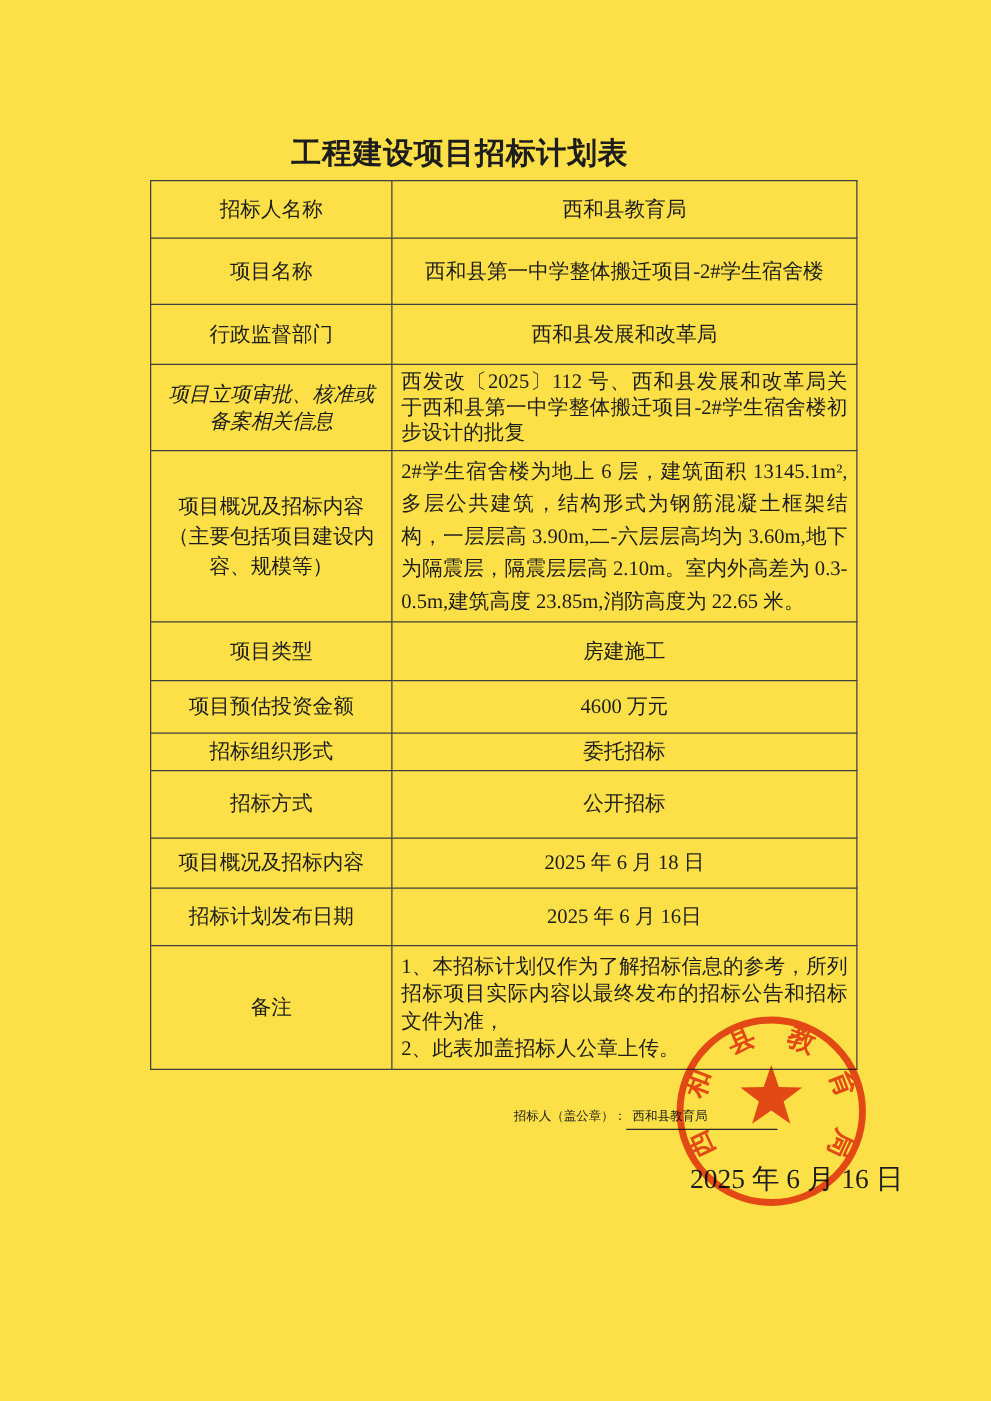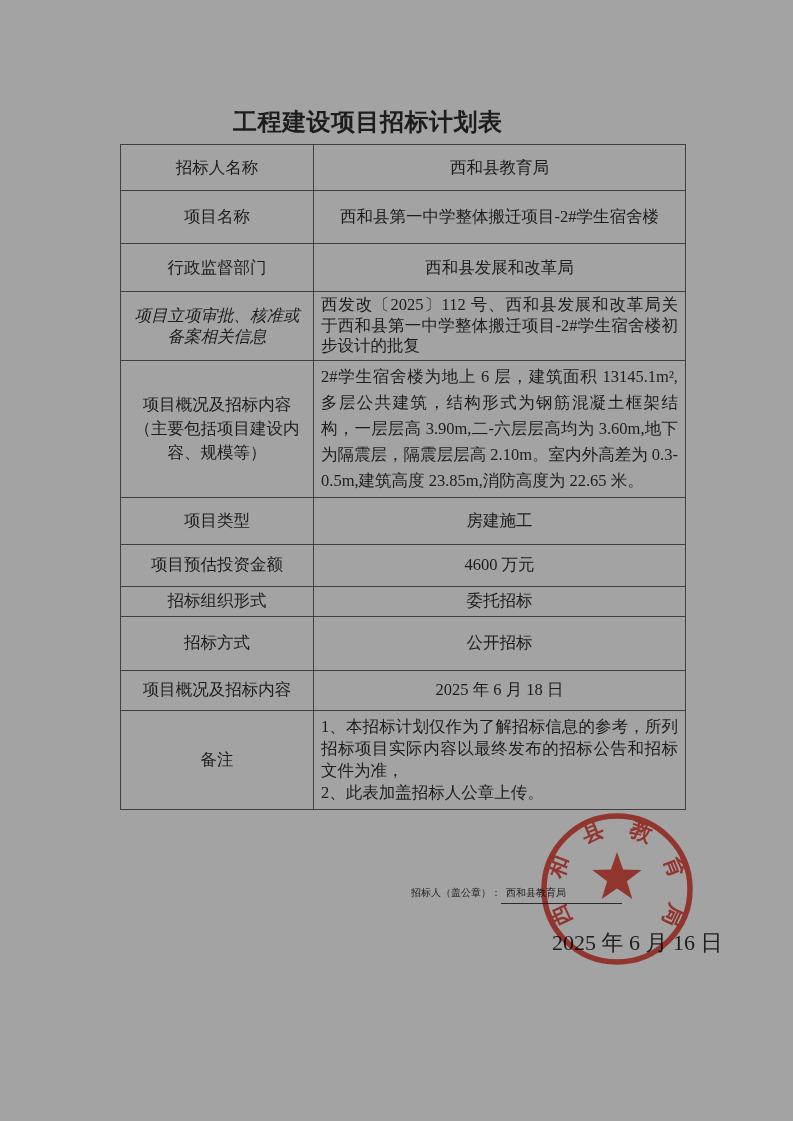--- a/index.html
+++ b/index.html
@@ -1,18 +1,18 @@
 <!DOCTYPE html>
 <html><head>
 <meta charset="utf-8">
 <style>
   html,body{margin:0;padding:0;background:#e9e9e9;}
   .page{
     position:relative;width:793px;height:1121px;margin:0 auto;
-    background:#a3a3a3;overflow:hidden;
+    background:#fde047;overflow:hidden;
     font-family:"Liberation Serif","DejaVu Serif",serif;
     color:#1d1d1d;
   }
   .doc-title{
     position:absolute;left:233px;top:106px;
     font-family:"Liberation Sans","DejaVu Sans",sans-serif;
     font-size:24px;font-weight:800;letter-spacing:0.5px;white-space:nowrap;
   }
   table.plan{
     position:absolute;left:120px;top:144px;width:566px;
@@ -98,20 +98,24 @@
         <td class="val">委托招标</td>
       </tr>
       <tr class="r9">
         <td class="lab">招标方式</td>
         <td class="val">公开招标</td>
       </tr>
       <tr class="r10">
         <td class="lab">项目概况及招标内容</td>
         <td class="val">2025 年 6 月 18 日</td>
       </tr>
+      <tr class="r11">
+        <td class="lab">招标计划发布日期</td>
+        <td class="val">2025 年 6 月 16日</td>
+      </tr>
       <tr class="r12">
         <td class="lab">备注</td>
         <td class="val left">
           <div>1、本招标计划仅作为了解招标信息的参考，所列招标项目实际内容以最终发布的招标公告和招标文件为准，</div>
           <div>2、此表加盖招标人公章上传。</div>
         </td>
       </tr>
     </tbody>
   </table>
 

